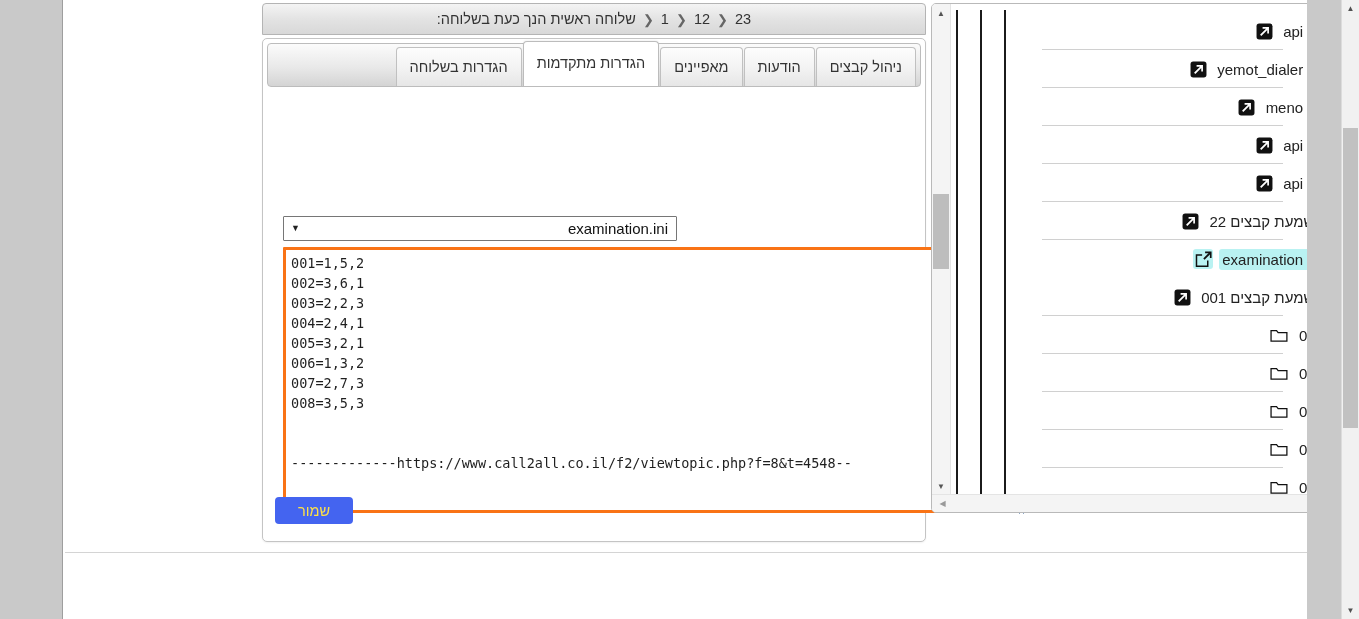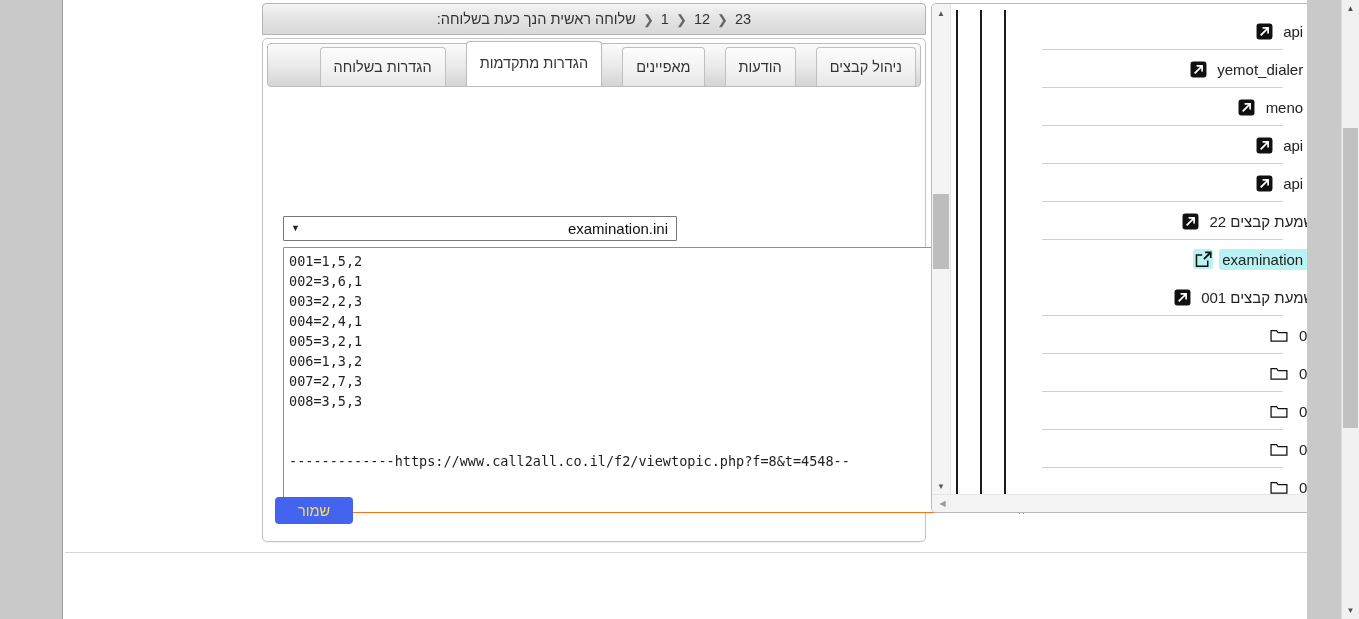--- a/index.html
+++ b/index.html
@@ -94,21 +94,21 @@
     display: flex;
     flex-direction: row;
     align-items: flex-end;
     padding-right: 4px;
     box-sizing: border-box;
   }
   .tab {
     height: 38px;
     line-height: 38px;
     padding: 0 13px;
-    margin-left: 20px;
+    margin-left: 1px;
     font-size: 14.5px;
     color: #333;
     background: linear-gradient(to bottom, #fdfdfd 0%, #f1f1f1 60%, #e6e6e6 100%);
     border: 1px solid #c0c0c0;
     border-bottom: none;
     border-radius: 4px 4px 0 0;
     white-space: nowrap;
     cursor: pointer;
   }
   .tab.active {
@@ -167,21 +167,21 @@
   .file-select .caret {
     position: absolute; left: 7px; top: 0; line-height: 23px;
     font-size: 9px; color: #222;
   }
 
   
   .ini-area {
     position: absolute; top: 208px; left: 20px;
     width: 748px; height: 266px;
     box-sizing: border-box;
-    border: 1px solid #f97316;
+    border: 3px solid #f97316;
     background: #fff;
     direction: ltr;
     text-align: left;
     font-family: "DejaVu Sans Mono", monospace;
     font-size: 13.5px;
     line-height: 20px;
     color: #1f1f1f;
     padding: 3px 5px;
     overflow: hidden;
     resize: none;

